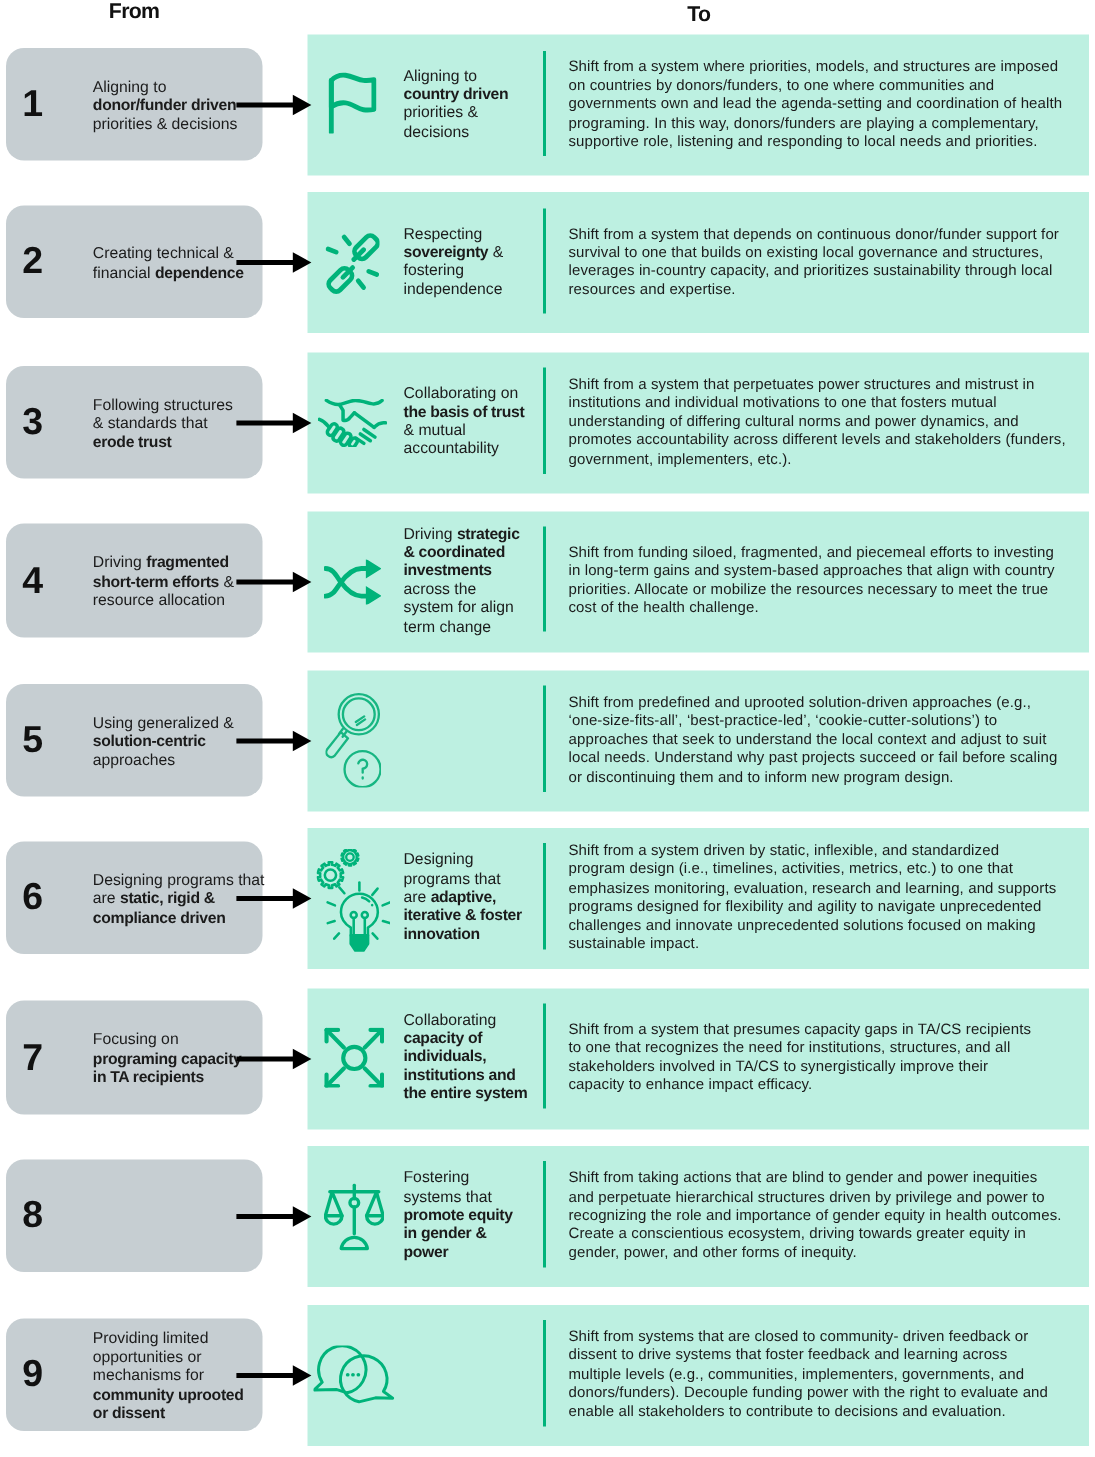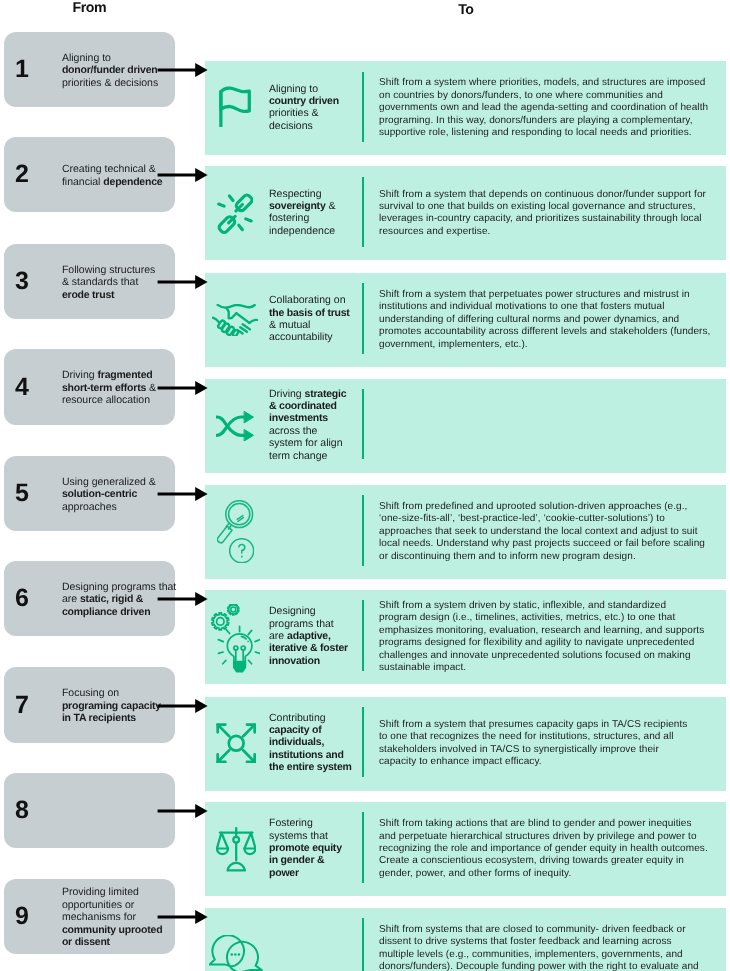--- a/index.html
+++ b/index.html
@@ -64,21 +64,20 @@
   
   .arrow { position: absolute; left: 156.6px; top: 38px; width: 51px; height: 18px; z-index: 5; }
 
   
   .to-panel {
     position: absolute;
     z-index: 1;
     left: 205px; top: 0;
     width: 521px; height: 94px;
     background: #bdf0e1;
-    margin-top: 38px;
   }
   .to-icon {
     position: absolute;
     left: 0; top: 0;
     width: 64px; height: 94px;
   }
   .icon-wrap { position: absolute; display: block; }
   .icon-wrap svg { display: block; }
   .to-label {
     position: absolute;
@@ -224,20 +223,21 @@
 <path d="M0.9 24.4 C6.0 24.4 8.0 19.8 11.0 15.6 C14.5 10.8 18.8 6.0 25.0 6.0 L29.6 6.0"></path>
 <path d="M28.4 0.5 L37.5 6.1 L28.4 11.8 Z" fill="#00b37a" stroke-width="1.0" stroke-linejoin="miter"></path>
 <path d="M28.4 18.6 L37.5 24.3 L28.4 29.9 Z" fill="#00b37a" stroke-width="1.0" stroke-linejoin="miter"></path>
 </svg>
           </span>
         </div>
     <div class="to-label" style="width:82px">
           <span class="rt"><span class="run">Driving </span><b class="run">strategic &amp; coordinated investments</b><span class="run"> across the system for align term change</span></span>
         </div>
     <div class="divider"></div>
+    <div class="desc" style="width:332px">Shift from funding siloed, fragmented, and piecemeal efforts to investing in long-term gains and system-based approaches that align with country priorities. Allocate or mobilize the resources necessary to meet the true cost of the health challenge.</div>
   </div>
 </div>
 <div class="row" style="top:447.1px">
   <div class="from-box">
     <div class="from-num">5</div>
     <div class="from-text" style="width:105px"><span class="rt"><span class="run">Using generalized &amp; </span><b class="run">solution-centric</b><span class="run"> approaches</span></span></div>
   </div>
   <div class="arrow"><svg viewBox="0 0 51 18" width="51" height="18" fill="none">
 <path d="M0.6 9 L39.5 9" stroke="#000000" stroke-width="3.2" stroke-linecap="butt"></path>
 <path d="M38.2 2.1 L50.6 9 L38.2 15.9 Z" fill="#000000"></path>
@@ -329,21 +329,21 @@
 <path d="M27.2 13.3 L38.7 1.6"></path>
 <path d="M31.0 1.6 L38.7 1.6 L38.7 9.3"></path>
 <path d="M27.2 27.3 L38.7 39.0"></path>
 <path d="M38.7 31.3 L38.7 39.0 L31.0 39.0"></path>
 <path d="M13.2 27.3 L1.7 39.0"></path>
 <path d="M9.4 39.0 L1.7 39.0 L1.7 31.3"></path>
 </svg>
           </span>
         </div>
     <div class="to-label" style="width:85px">
-          <span class="rt"><span class="run">Contributing </span><b class="run">capacity of individuals, institutions and the entire system</b></span>
+          <span class="rt"><span class="run">Collaborating </span><b class="run">capacity of individuals, institutions and the entire system</b></span>
         </div>
     <div class="divider"></div>
     <div class="desc" style="width:318px">Shift from a system that presumes capacity gaps in TA/CS recipients to one that recognizes the need for institutions, structures, and all stakeholders involved in TA/CS to synergistically improve their capacity to enhance impact efficacy.</div>
   </div>
 </div>
 <div class="row" style="top:764.2px">
   <div class="from-box">
     <div class="from-num">8</div>
   </div>
   <div class="arrow"><svg viewBox="0 0 51 18" width="51" height="18" fill="none">

